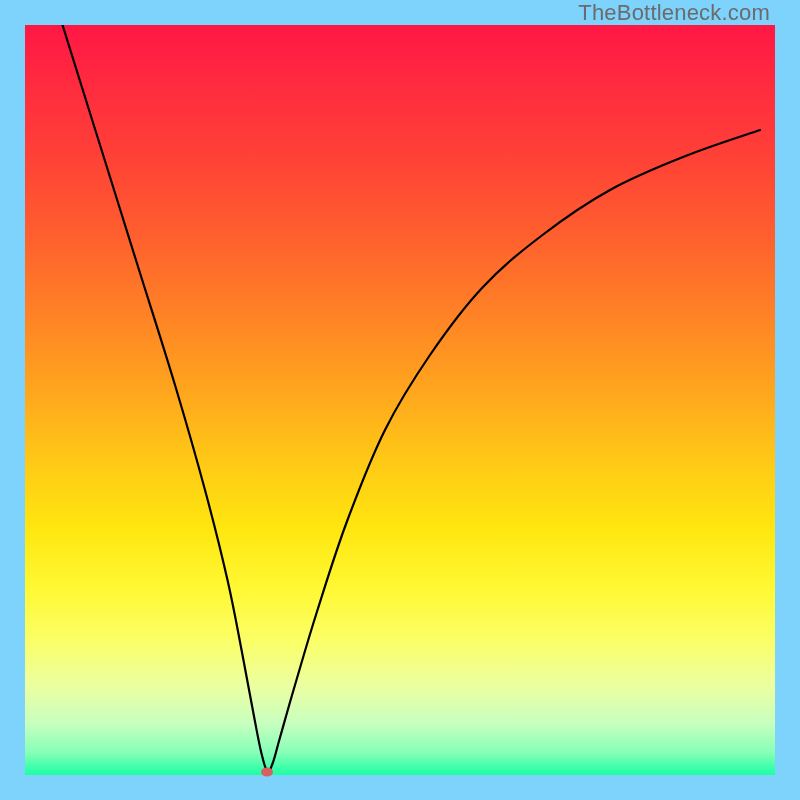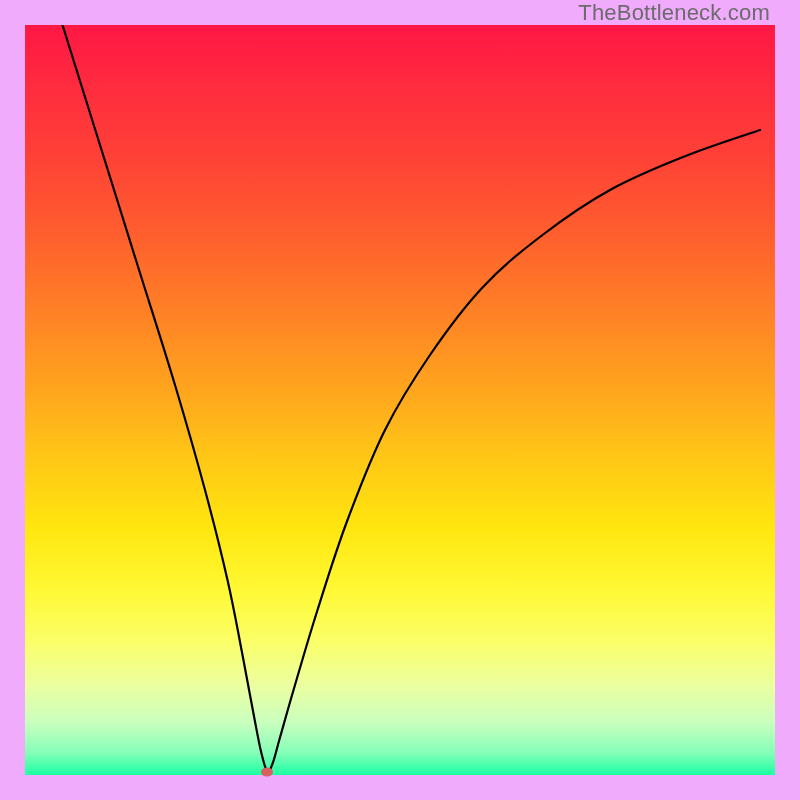--- a/index.html
+++ b/index.html
@@ -1,20 +1,20 @@
 <!DOCTYPE html>
 <html><head>
 <meta charset="utf-8">
 <style>
   * { margin: 0; padding: 0; box-sizing: border-box; }
   html, body { width: 800px; height: 800px; overflow: hidden; background: #000; }
   .frame {
     width: 800px;
     height: 800px;
-    background: #f0abfc;
+    background: #7dd3fc;
     position: relative;
   }
   .plot-area {
     position: absolute;
     left: 25px;
     top: 25px;
     width: 750px;
     height: 750px;
     background: linear-gradient(to bottom,
       #ff1744 0%,

